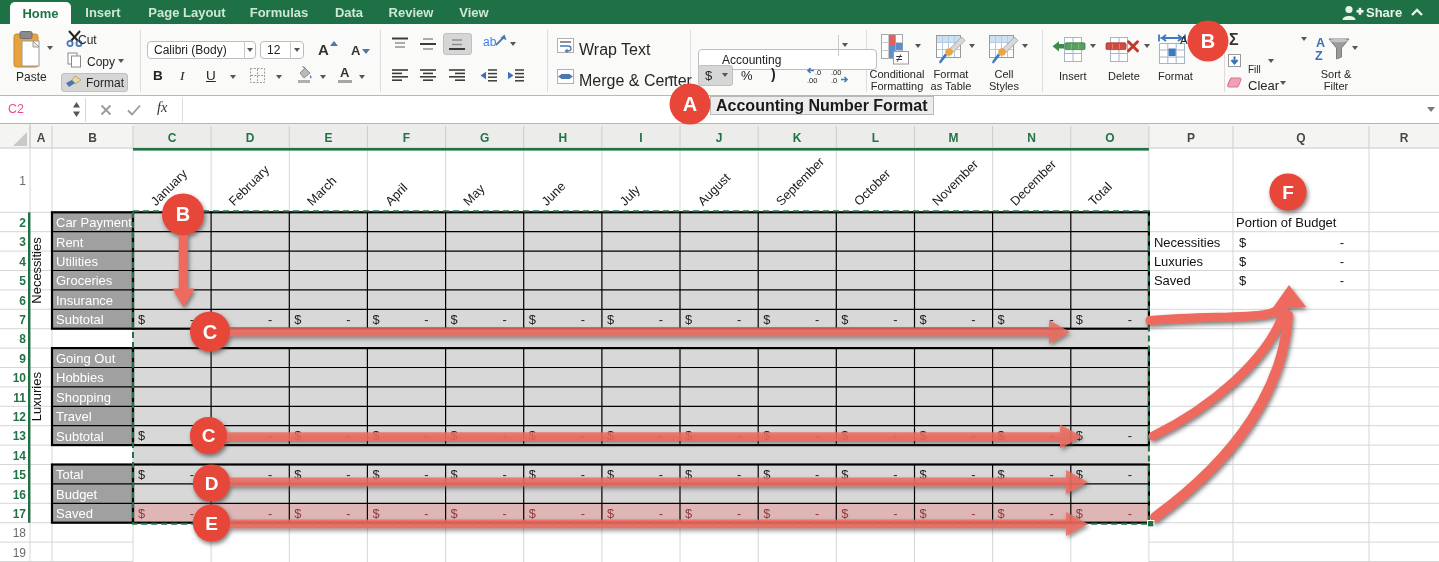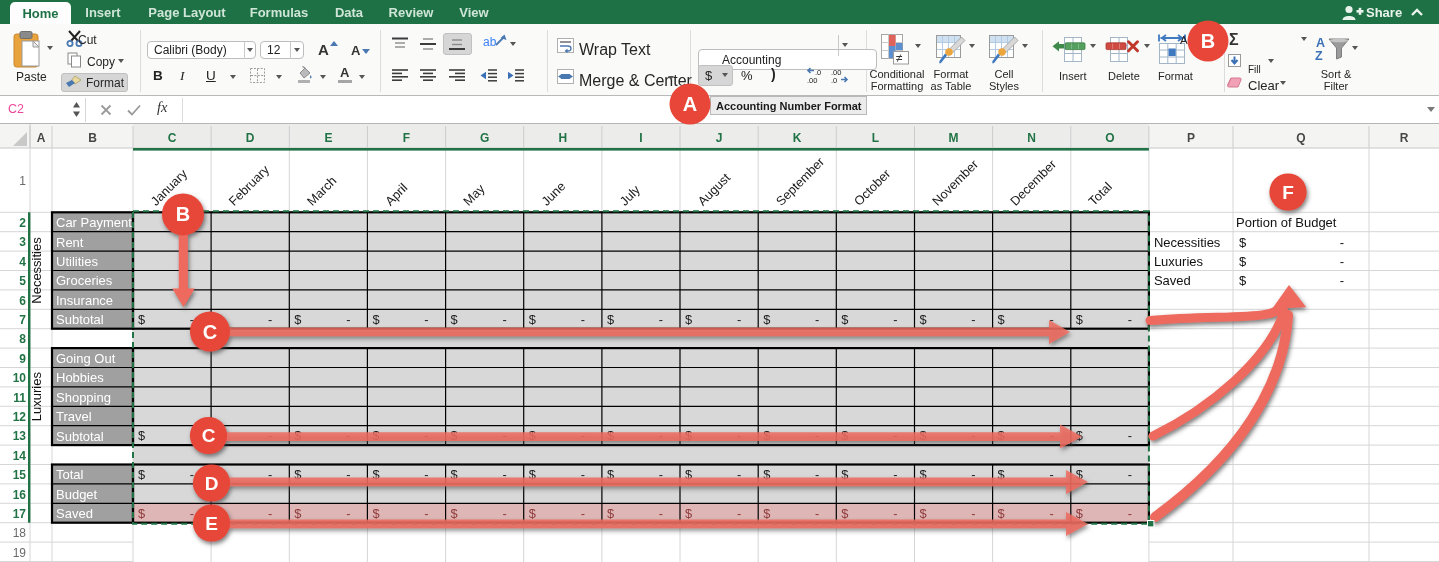--- a/index.html
+++ b/index.html
@@ -663,21 +663,21 @@
 <text x="208.5" y="442.1" font-family="Liberation Sans, sans-serif" font-size="19px" fill="#fff" font-weight="bold" text-anchor="middle">C</text>
 <circle cx="211.5" cy="483" r="18.6" fill="#e74638"></circle>
 <text x="211.5" y="489.6" font-family="Liberation Sans, sans-serif" font-size="19px" fill="#fff" font-weight="bold" text-anchor="middle">D</text>
 <circle cx="211.5" cy="523" r="18.6" fill="#e74638"></circle>
 <text x="211.5" y="529.6" font-family="Liberation Sans, sans-serif" font-size="19px" fill="#fff" font-weight="bold" text-anchor="middle">E</text>
 <circle cx="1288" cy="192" r="18.6" fill="#e74638"></circle>
 <text x="1288" y="198.7" font-family="Liberation Sans, sans-serif" font-size="19px" fill="#fff" font-weight="bold" text-anchor="middle">F</text>
 </g>
 <rect x="1147.5" y="520.5" width="6.4" height="6.4" fill="#217346" stroke="#fff" stroke-width="1"></rect>
 </svg>
-<div class="abs" style="left:710px;top:96px;height:19px;background:#ececec;border:1px solid #b9b9b9;font-size:11px;font-weight:bold;color:#1a1a1a;text-align:center;line-height:18px;padding:0 5px;white-space:nowrap">Accounting Number Format</div>
+<div class="abs" style="left:710px;top:96px;height:19px;background:#ececec;border:1px solid #b9b9b9;font-size:16px;font-weight:bold;color:#1a1a1a;text-align:center;line-height:18px;padding:0 5px;white-space:nowrap">Accounting Number Format</div>
 <svg class="abs" style="left:668px;top:82px" width="44" height="44" viewBox="0 0 44 44">
     <circle cx="22" cy="22" r="20.5" fill="#e74638"></circle>
     <text x="22" y="29" font-size="20" font-weight="bold" fill="#fff" text-anchor="middle" font-family="Liberation Sans">A</text>
   </svg>
 <svg class="abs" style="left:1186px;top:19px" width="44" height="44" viewBox="0 0 44 44">
     <circle cx="22" cy="22" r="20.5" fill="#e74638"></circle>
     <text x="22" y="29" font-size="20" font-weight="bold" fill="#fff" text-anchor="middle" font-family="Liberation Sans">B</text>
   </svg>
 
 </body></html>

